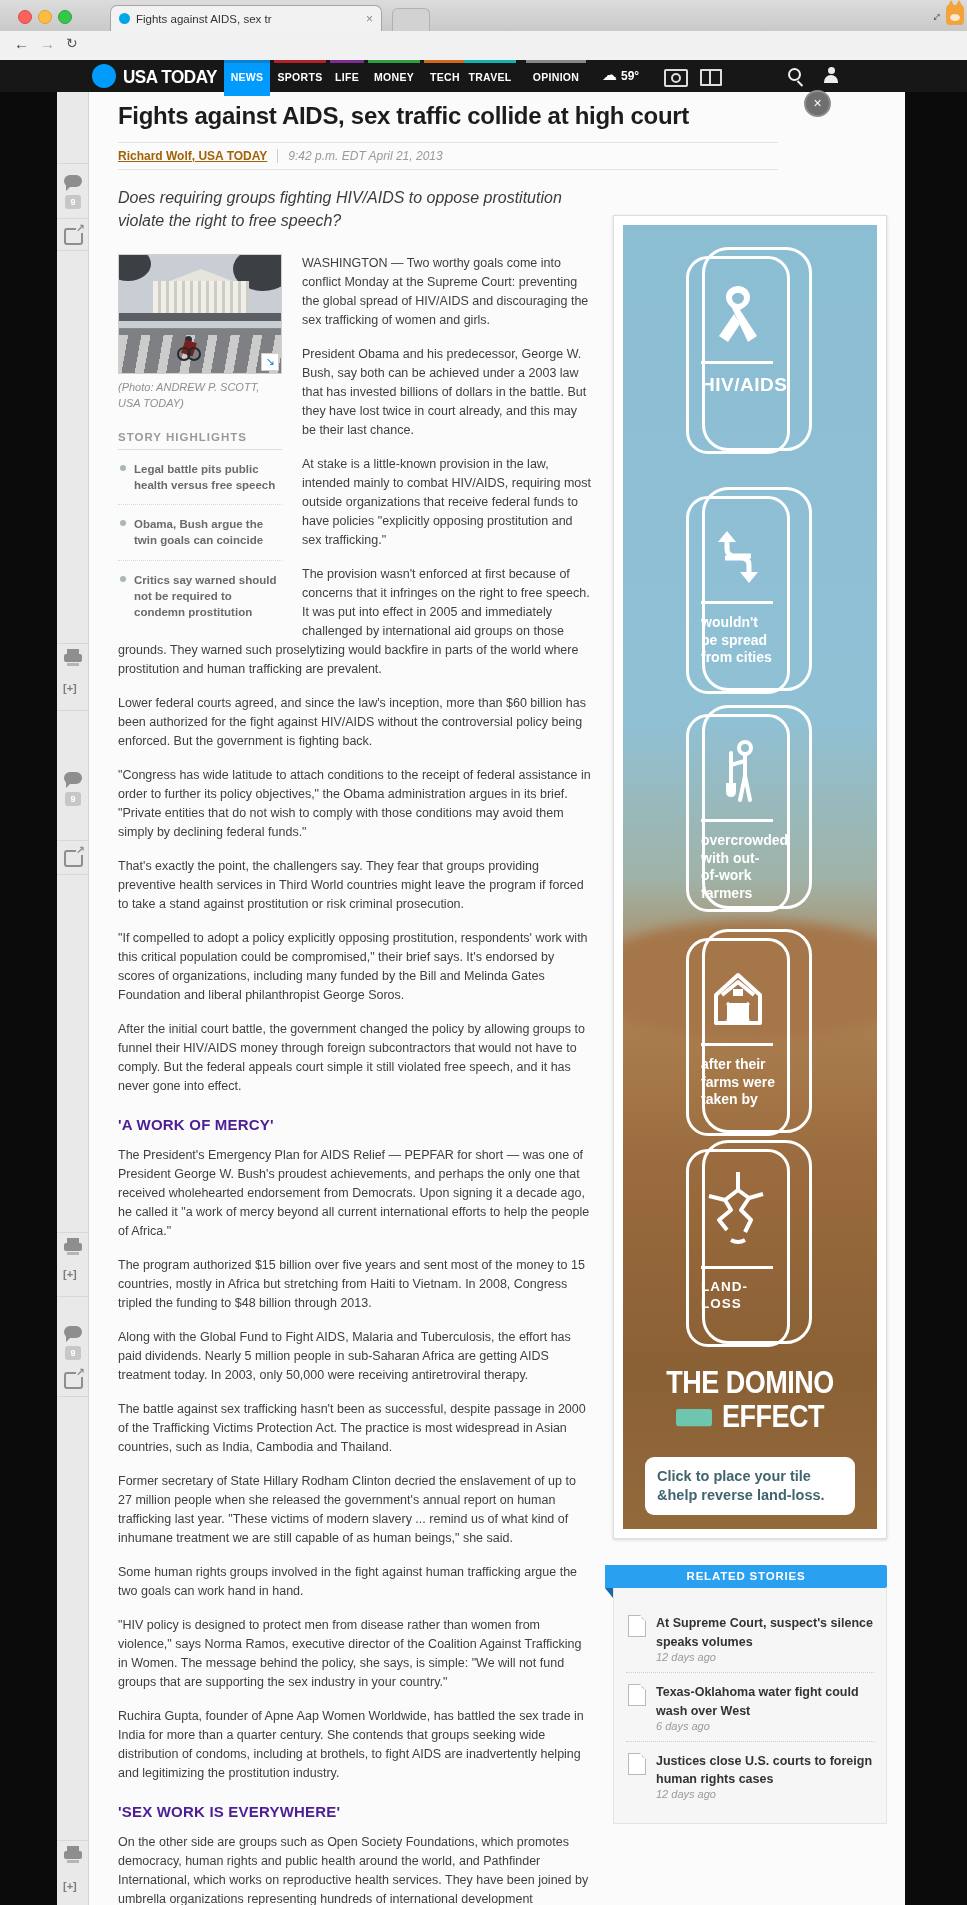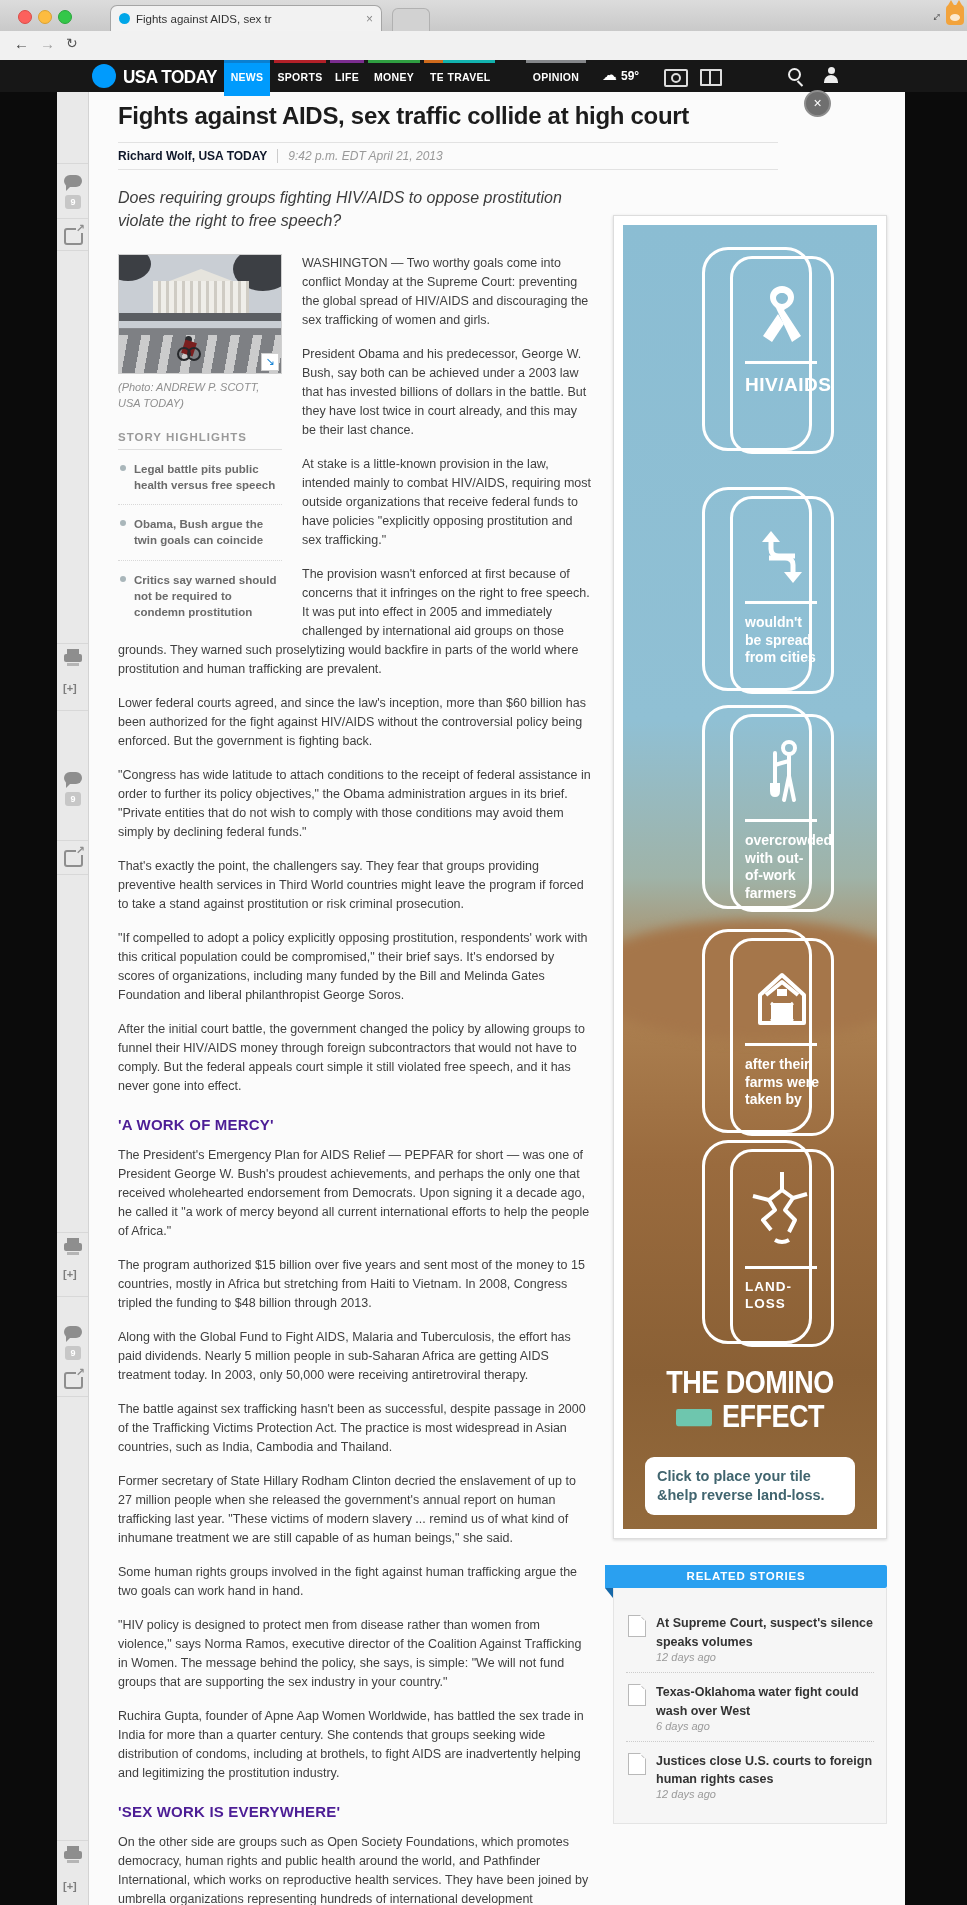--- a/index.html
+++ b/index.html
@@ -47,21 +47,21 @@
   #logo-circle{position:absolute;left:92px;top:4px;width:24px;height:24px;border-radius:50%;background:#009bfd;}
   #logo-text{position:absolute;left:123px;top:7px;color:#fff;font-size:18px;font-weight:bold;
     letter-spacing:-0.5px;transform:scaleX(.95);transform-origin:left;}
   .nitem{position:absolute;top:0;height:29px;border-top:3px solid #6d28d9;color:#fff;font-size:10.5px;
     font-weight:bold;text-align:center;line-height:29px;letter-spacing:.3px;background:#171717;}
   .ni0{left:224px;width:46px;background:#009bfd;border-top-color:#0b7fd0;}
   .ni1{left:274px;width:52px;border-top-color:#b22028;}
   .ni2{left:330px;width:34px;border-top-color:#7b2d90;}
   .ni3{left:368px;width:52px;border-top-color:#2f9e41;}
   .ni4{left:424px;width:42px;border-top-color:#cf6a1c;}
-  .ni5{left:443px;width:52px;border-top-color:#12b2ae;}
+  .ni5{left:464px;width:52px;border-top-color:#12b2ae;}
   .ni6{left:526px;width:60px;border-top-color:#85878a;}
   #news-notch{position:absolute;left:224px;top:92px;width:46px;height:4px;background:#009bfd;z-index:5;}
   #weather{position:absolute;left:602px;top:6px;color:#fff;font-size:12px;font-weight:bold;}
   #weather .cl{font-size:15px;font-weight:normal;margin-right:4px;}
   #cam-icon{position:absolute;left:664px;top:9px;width:20px;height:14px;border:2px solid #ddd;border-radius:2px;}
   #cam-icon i{position:absolute;left:5px;top:2px;width:6px;height:6px;border:2px solid #ddd;border-radius:50%;}
   #book-icon{position:absolute;left:700px;top:9px;width:18px;height:13px;border:2px solid #ddd;border-radius:1px;}
   #book-icon i{position:absolute;left:7px;top:0;width:2px;height:13px;background:#ddd;}
   #search-icon{position:absolute;left:788px;top:8px;width:9px;height:9px;border:2px solid #eee;border-radius:50%;}
   #search-icon i{position:absolute;left:9px;top:10px;width:2px;height:7px;background:#eee;transform:rotate(-45deg);}
@@ -83,21 +83,21 @@
   .r-print{position:absolute;left:7px;width:18px;height:8px;background:#8e8e8e;border-radius:2px;}
   .r-print:before{content:"";position:absolute;left:3px;top:-5px;width:12px;height:5px;background:#8e8e8e;}
   .r-print:after{content:"";position:absolute;left:3px;bottom:-4px;width:12px;height:3px;background:#b5b5b5;}
   .r-plus{position:absolute;left:6px;font-size:11px;font-weight:bold;color:#7d7d7d;}
   #content{position:absolute;left:61px;top:0;width:770px;}
   #headline{margin:10px 0 0 0;font-size:24px;font-weight:bold;color:#1c1c1c;letter-spacing:-.3px;width:640px;}
   #close-x{position:absolute;left:686px;top:-2px;width:23px;height:23px;border-radius:50%;background:#6f6f6f;
     border:2px solid #8d8d8d;color:#fff;font-size:14px;text-align:center;line-height:22px;}
   #byline-bar{width:660px;border-top:1px solid #e2e2e2;border-bottom:1px solid #e2e2e2;
     margin-top:12px;padding:6px 0;display:flex;align-items:center;}
-  #byline{font-size:12px;font-weight:bold;color:#0f172a;}
+  #byline{font-size:12px;font-weight:bold;color:#a16207;text-decoration:underline;}
   .vdiv{width:1px;height:14px;background:#ccc;margin:0 10px;}
   #timestamp{font-size:12px;font-style:italic;color:#999;}
   #intro{width:480px;margin-top:16px;font-size:16px;font-style:italic;color:#3c3c3c;line-height:1.45;}
   
   #flow{position:relative;width:474px;margin-top:22px;}
   #leftcol{float:left;width:164px;margin-right:20px;}
   #photo{width:162px;height:118px;border:1px solid #d0d0d0;position:relative;overflow:hidden;
     background:linear-gradient(#c9ced4 0 62%,#87898d 62% 100%);}
   .ph-tree{position:absolute;width:46px;height:34px;background:#3c3f44;border-radius:50%;top:-8px;}
   .ph-tree.t1{left:-14px}.ph-tree.t2{right:-12px;width:60px;height:44px}
@@ -130,21 +130,21 @@
   #rightcol{position:absolute;left:556px;top:123px;width:274px;}
   #ad-card{background:#fff;border:1px solid #ddd;box-shadow:0 1px 3px rgba(0,0,0,.15);padding:9px;}
   #ad-creative{position:relative;width:254px;height:1304px;overflow:hidden;
     background:linear-gradient(#8bbdd3 0%,#90c0d4 38%,#9fb3a8 50%,#b08454 58%,#9a6b3e 72%,#8a6035 88%,#936a3c 100%);}
   .dune{position:absolute;left:-40px;top:695px;width:340px;height:120px;border-radius:50%;
     background:#a5764a;filter:blur(6px);}
   .tile{position:absolute;left:63px;width:104px;height:198px;}
   .tile .back{position:absolute;left:16px;top:-9px;width:104px;height:198px;border:3px solid #fff;border-radius:26px;}
   .tile .face{position:absolute;left:0;top:0;width:104px;height:198px;border:3px solid #fff;border-radius:22px;
     background:inherit;box-sizing:border-box;padding:16px 12px 0 12px;}
-  .tile .face{background:transparent;margin-left:44px;}
+  .tile .face{background:transparent;}
   .t-icon{height:84px;display:flex;align-items:center;justify-content:center;}
   .t-div{width:72px;height:3px;background:#fff;margin:2px 0 10px 0;}
   .t-label{color:#fff;font-weight:bold;font-size:14px;line-height:1.25;}
   .t-label.big{font-size:19px;line-height:1.15;letter-spacing:.5px;}
   .t-label.caps{font-size:13.5px;letter-spacing:1px;}
   #t1{top:31px}#t2{top:271px}#t3{top:489px}#t4{top:713px}#t5{top:924px}
   #ad-logo{position:absolute;left:0;top:1143px;width:254px;text-align:center;color:#fff;}
   .logo-l1{font-size:27px;font-weight:bold;letter-spacing:-.5px;transform:scaleY(1.15);}
   .logo-l2{font-size:27px;font-weight:bold;letter-spacing:-.5px;transform:scaleY(1.15);margin-top:3px;
     display:flex;align-items:center;justify-content:center;}

